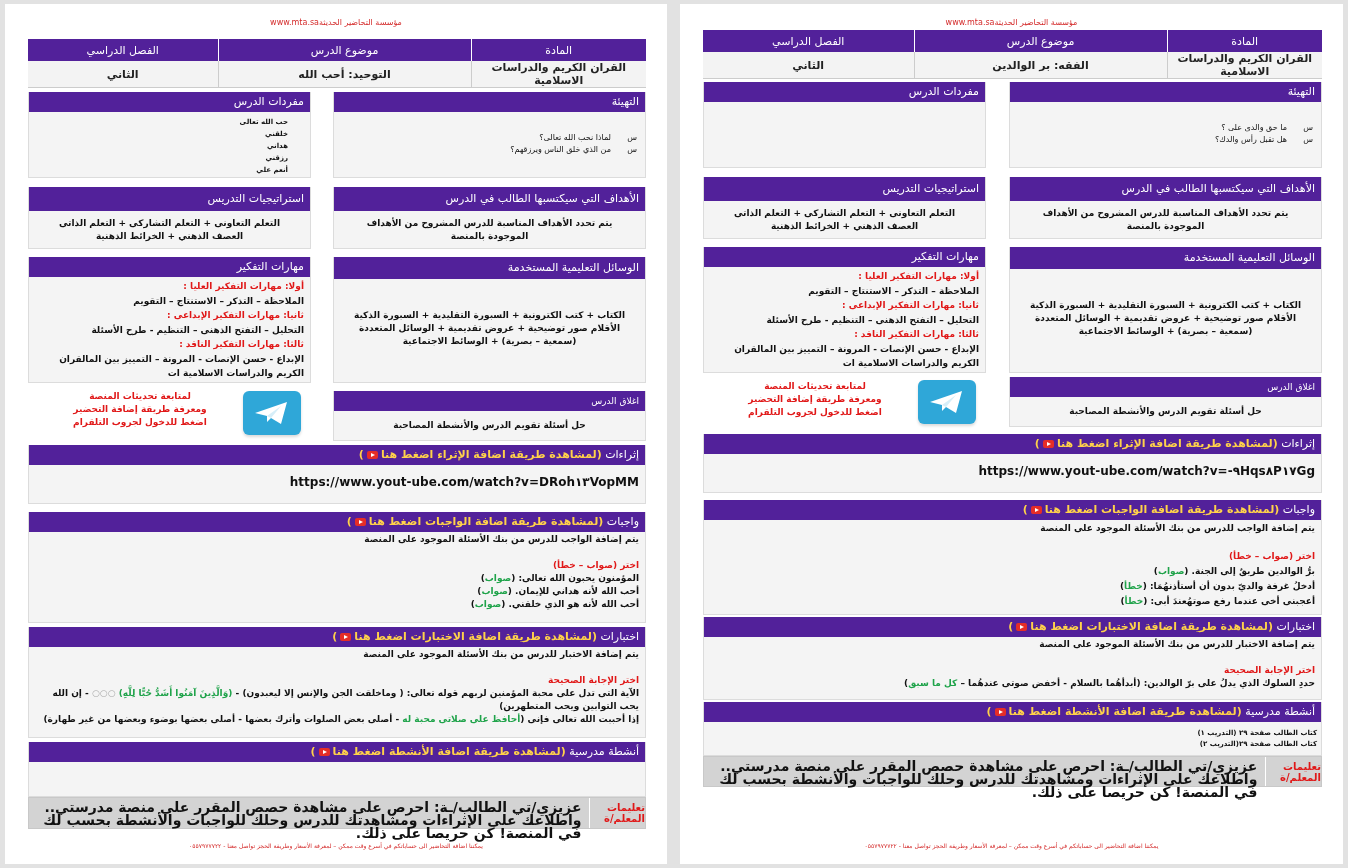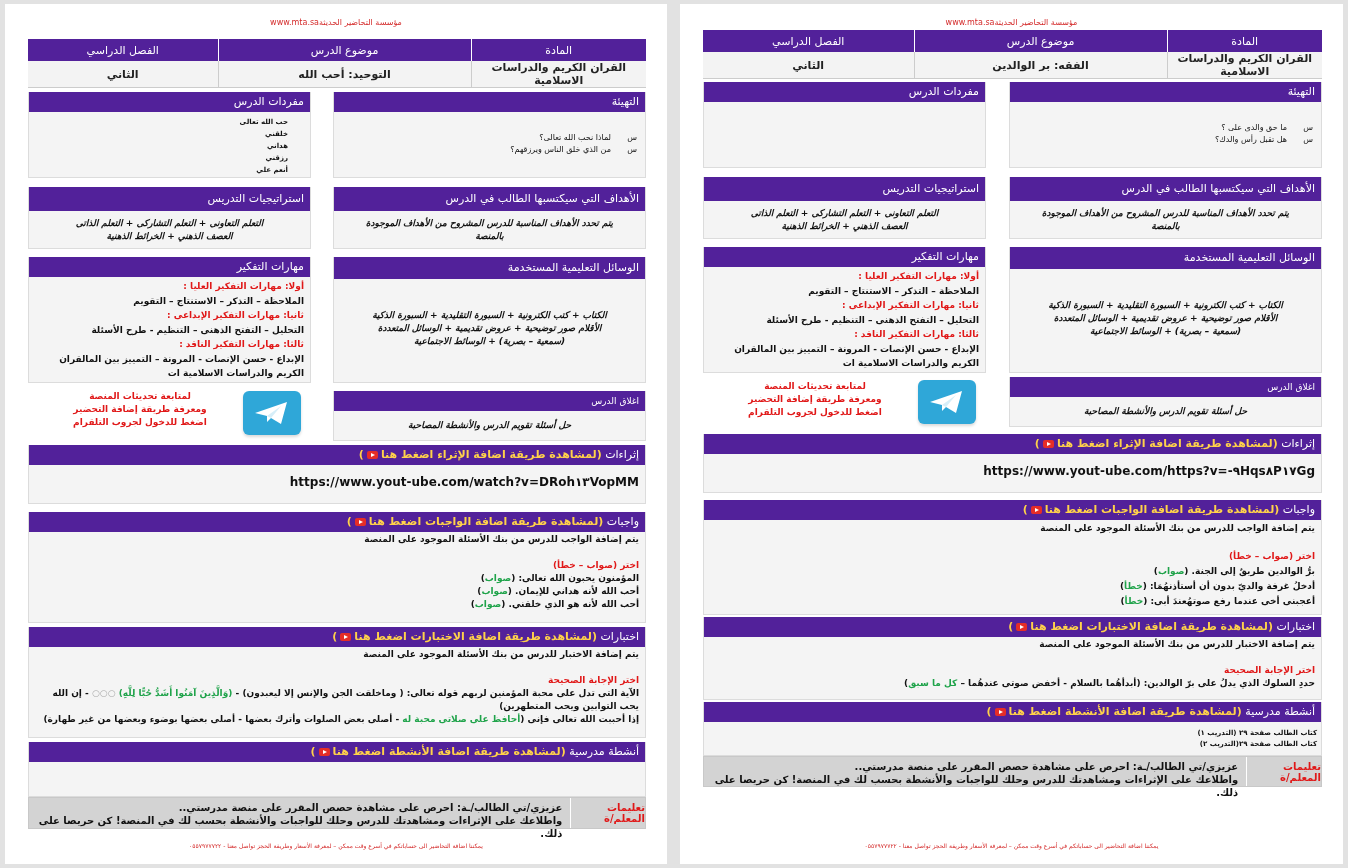--- a/index.html
+++ b/index.html
@@ -49,21 +49,21 @@
     border-top: none;
   }
   .box-title {
     background: #52219a; color: #fff;
     font-size: 11px; height: 20px; line-height: 20px;
     padding: 0 6px; text-align: right; white-space: nowrap; overflow: hidden;
   }
   .box-body {
     padding: 4px 8px; font-size: 9px; color: #111; text-align: right; line-height: 13px;
   }
-  .center { text-align: center; font-style: italic; }
+  .center { text-align: center; }
   .bold { font-weight: bold; }
   .red { color: #e01818; }
   .green { color: #1fa34a; }
   .gray { color: #aaa; }
   .yellow { color: #ffd24a; }
 
   .q-row { display: flex; gap: 14px; font-size: 8px; line-height: 12px; }
   .q-row .q-mark { width: 12px; }
 
   .yt-icon {
@@ -89,21 +89,21 @@
 
   .teacher-row {
     position: absolute; display: flex; background: #d3d3d3;
     border: 1px solid #c8c8c8; direction: rtl;
   }
   .teacher-label {
     width: 78px; color: #e01818; font-size: 10px; font-weight: bold;
     display: flex; align-items: center; justify-content: center;
     border-left: 1px solid #fff;
   }
-  .teacher-text { padding: 3px 8px; font-size: 10px; font-weight: bold; line-height: 13px; color: #111; }
+  .teacher-text { padding: 3px 8px; font-size: 14px; font-weight: bold; line-height: 13px; color: #111; }
 
   .footer {
     position: absolute; left: 0; right: 0; text-align: center;
     color: #d42a2a; font-size: 6px;
   }
   .small { font-size: 7px; line-height: 11px; font-weight: bold; }
 </style>
 </head>
 <body>
 
@@ -341,21 +341,21 @@
   <div class="box" style="top:373px; right:21px; width:313px; height:50px;">
     <div class="box-title" style="font-size:9px;">اغلاق الدرس</div>
     <div class="box-body center bold" style="padding-top:8px;">حل أسئلة تقويم الدرس والأنشطة المصاحبة</div>
   </div>
 
   <div class="box" style="top:430px; left:23px; right:21px; height:59px;">
     <div class="box-title">
       <span>إثراءات</span>
       <span class="yellow bold"><span>(لمشاهدة طريقة اضافة الإثراء اضغط هنا</span><span class="yt-icon"></span><span>)</span></span>
     </div>
-    <div class="url-line">https://www.yout-ube.com/https?v=-٩Hqs٨P١٧Gg</div>
+    <div class="url-line">https://www.yout-ube.com/watch?v=-٩Hqs٨P١٧Gg</div>
   </div>
 
   <div class="box" style="top:496px; left:23px; right:21px; height:115px;">
     <div class="box-title">
       <span>واجبات</span>
       <span class="yellow bold"><span>(لمشاهدة طريقة اضافة الواجبات اضغط هنا</span><span class="yt-icon"></span><span>)</span></span>
     </div>
     <div class="box-body bold" style="padding:1px 6px; line-height:15px;">
       <div>يتم إضافة الواجب للدرس من بنك الأسئلة الموجود على المنصة</div>
       <div style="height:13px"></div>

